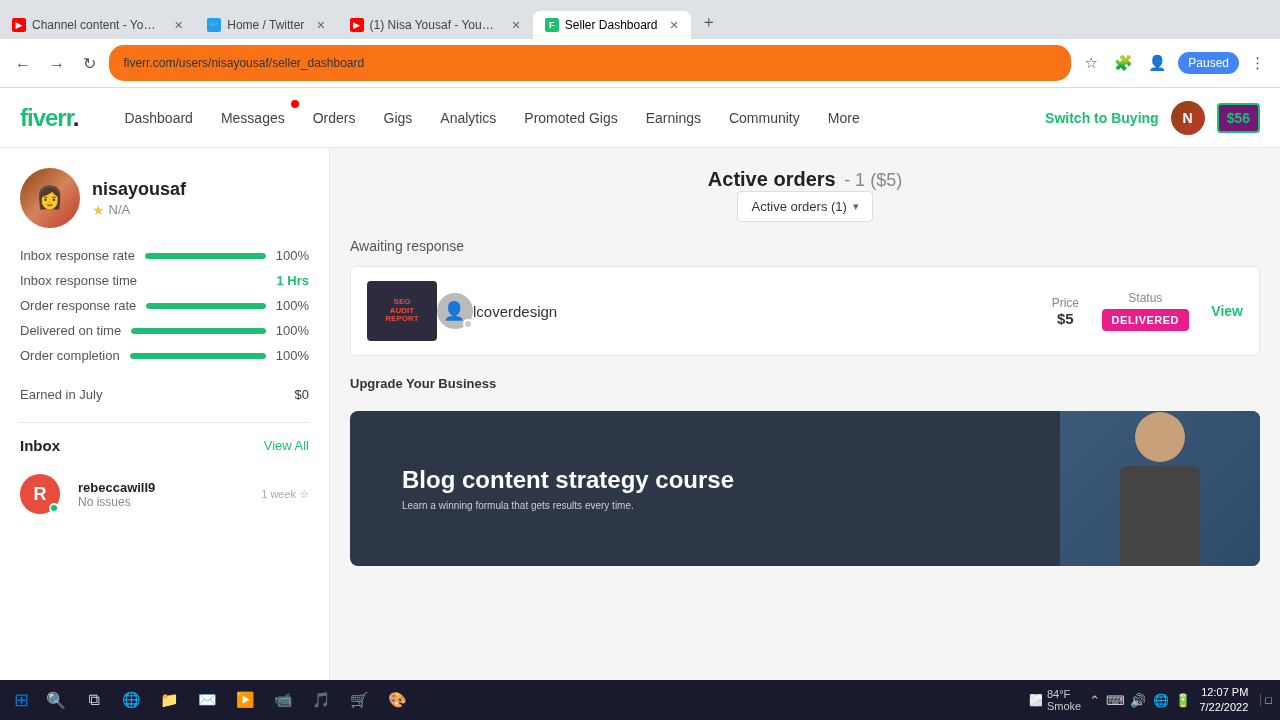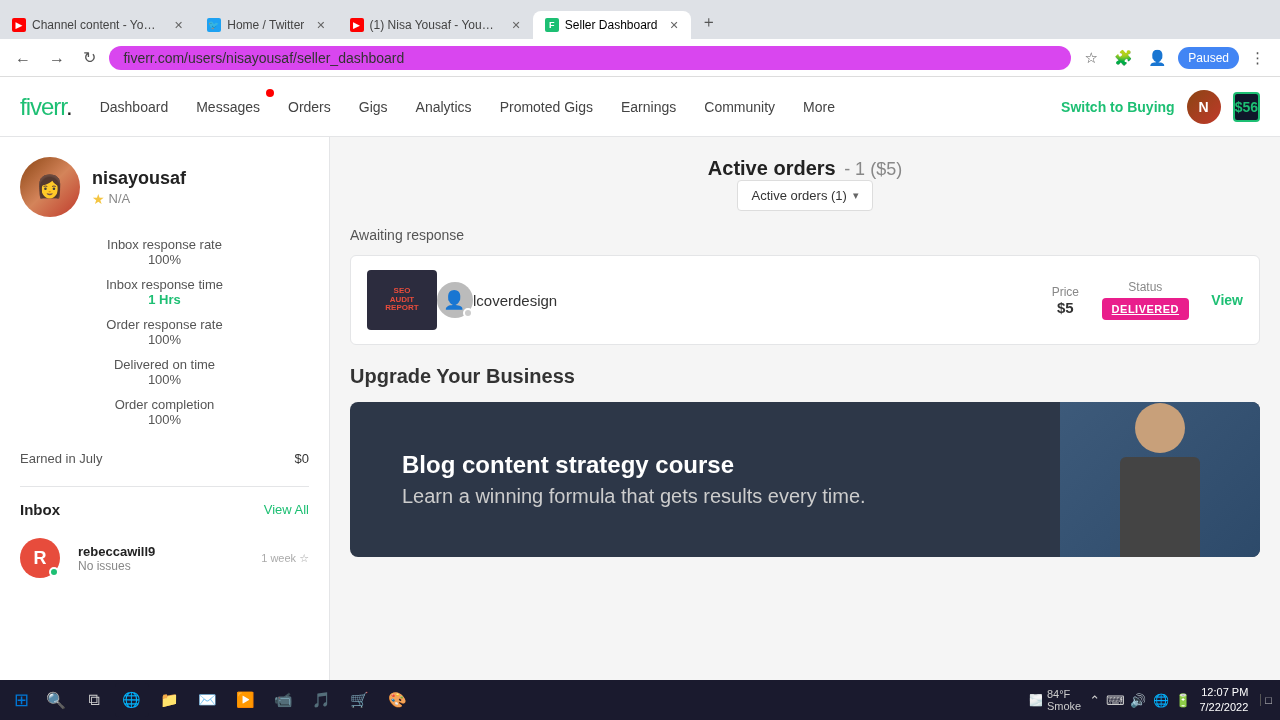--- a/index.html
+++ b/index.html
@@ -10,52 +10,52 @@
     .browser-tabs { display: flex; align-items: flex-end; padding: 6px 0 0 0; background: #dee1e6; }
     .browser-tab { display: flex; align-items: center; gap: 6px; padding: 7px 12px; border-radius: 8px 8px 0 0; font-size: 12px; max-width: 200px; white-space: nowrap; overflow: hidden; background: #dee1e6; color: #444; cursor: pointer; position: relative; }
     .browser-tab.active { background: #fff; color: #000; }
     .browser-tab .tab-favicon { width: 14px; height: 14px; border-radius: 2px; flex-shrink: 0; }
     .browser-tab .tab-close { margin-left: 6px; font-size: 11px; color: #666; flex-shrink: 0; }
     .browser-tab .tab-text { overflow: hidden; text-overflow: ellipsis; max-width: 130px; }
     .new-tab-btn { padding: 6px 10px; font-size: 16px; color: #555; background: none; border: none; cursor: pointer; }
 
     .browser-toolbar { display: flex; align-items: center; gap: 8px; padding: 6px 10px; background: #fff; border-bottom: 1px solid #ddd; }
     .nav-btn { background: none; border: none; cursor: pointer; color: #555; font-size: 16px; padding: 3px 5px; border-radius: 4px; }
-    .address-bar { flex: 1; height: 24px; border: none; background: #d946ef; border-radius: 15px; padding: 0 14px; font-size: 14px; color: #333; outline: none; }
+    .address-bar { flex: 1; height: 36px; border: none; background: #f97316; border-radius: 15px; padding: 0 14px; font-size: 12px; color: #333; outline: none; }
     .toolbar-actions { display: flex; gap: 6px; align-items: center; }
     .toolbar-icon { background: none; border: none; cursor: pointer; color: #555; font-size: 15px; padding: 3px 5px; }
     .paused-btn { background: #4285f4; color: white; border: none; border-radius: 12px; padding: 4px 10px; font-size: 12px; cursor: pointer; display: flex; align-items: center; gap: 4px; }
 
     
     .fiverr-nav { background: #fff; border-bottom: 1px solid #e4e5e7; padding: 0 20px; display: flex; align-items: center; height: 60px; }
-    .fiverr-logo { font-size: 24px; font-weight: normal; color: #1dbf73; font-family: Arial; margin-right: 16px; letter-spacing: -1px; }
+    .fiverr-logo { font-size: 24px; font-weight: bold; color: #1dbf73; font-family: Arial; margin-right: 34px; letter-spacing: -1px; }
     .fiverr-logo span { color: #222; }
     .nav-links { display: flex; gap: 4px; flex: 1; }
     .nav-link { padding: 8px 12px; font-size: 14px; color: #444; text-decoration: none; cursor: pointer; border-radius: 4px; white-space: nowrap; }
     .nav-right { display: flex; align-items: center; gap: 12px; margin-left: auto; }
     .switch-btn { color: #1dbf73; font-size: 14px; font-weight: 600; cursor: pointer; white-space: nowrap; }
     .user-avatar-nav { width: 34px; height: 34px; border-radius: 50%; background: #c0392b; overflow: hidden; cursor: pointer; }
-    .balance-btn { background: #0f172a; border: 2px solid #1dbf73; color: #1dbf73; border-radius: 4px; padding: 5px 0; font-size: 14px; font-weight: bold; cursor: pointer; text-align: right; }
+    .balance-btn { background: #701a75; border: 2px solid #1dbf73; color: #1dbf73; border-radius: 4px; padding: 5px 8px; font-size: 14px; font-weight: bold; cursor: pointer; text-align: right; }
     .messages-badge { position: relative; }
     .messages-badge::after { content: ''; position: absolute; top: -2px; right: -2px; width: 8px; height: 8px; background: red; border-radius: 50%; }
 
     
     .main-layout { display: flex; height: calc(720px - 60px - 72px); overflow: hidden; }
 
     
     .sidebar { width: 330px; background: #fff; border-right: 1px solid #e4e5e7; padding: 20px; overflow-y: auto; flex-shrink: 0; }
     .profile-section { display: flex; align-items: center; gap: 12px; margin-bottom: 20px; }
     .profile-avatar { width: 60px; height: 60px; border-radius: 50%; background: #c0392b; overflow: hidden; flex-shrink: 0; }
     .profile-avatar-inner { width: 100%; height: 100%; background: linear-gradient(135deg, #8B4513 0%, #d4845a 50%, #c0392b 100%); display: flex; align-items: center; justify-content: center; color: white; font-size: 22px; }
     .profile-name { font-size: 18px; font-weight: bold; color: #222; }
     .profile-rating { display: flex; align-items: center; gap: 4px; font-size: 13px; color: #888; margin-top: 2px; }
     .star-icon { color: #f4c542; font-size: 14px; }
 
     .stats-section { margin-bottom: 20px; }
-    .stat-row { display: flex; align-items: center; justify-content: center; margin-bottom: 10px; flex-direction: column; }
+    .stat-row { display: flex; align-items: center; justify-content: center; margin-bottom: 10px; }
     .stat-label { font-size: 13px; color: #555; }
     .stat-value { font-size: 13px; color: #555; font-weight: 500; }
     .stat-value.green-text { color: #1dbf73; font-weight: bold; }
     .progress-bar-container { flex: 1; margin: 0 10px; height: 6px; background: #e0e0e0; border-radius: 3px; overflow: hidden; }
     .progress-bar-fill { height: 100%; background: #1dbf73; border-radius: 3px; }
 
     .earned-row { display: flex; justify-content: space-between; align-items: center; margin-top: 14px; padding-top: 10px; }
     .earned-label { font-size: 13px; color: #555; }
     .earned-value { font-size: 13px; color: #333; font-weight: 500; }
 
@@ -85,30 +85,30 @@
     .order-card { background: #fff; border-radius: 6px; border: 1px solid #e4e5e7; display: flex; align-items: center; padding: 14px 16px; }
     .order-thumbnail { width: 70px; height: 60px; border-radius: 4px; background: #2c2c3e; overflow: hidden; flex-shrink: 0; display: flex; align-items: center; justify-content: center; }
     .order-seller-avatar { width: 36px; height: 36px; border-radius: 50%; background: #bbb; display: flex; align-items: center; justify-content: center; font-size: 14px; color: #888; flex-shrink: 0; position: relative; }
     .order-seller-dot { position: absolute; bottom: 0; right: 0; width: 10px; height: 10px; background: #ccc; border-radius: 50%; border: 2px solid white; }
     .order-seller-name { font-size: 15px; color: #333; font-weight: 500; flex: 1; }
     .order-price-section { text-align: center; margin-left: auto; min-width: 60px; }
     .price-label { font-size: 12px; color: #888; }
     .price-value { font-size: 15px; color: #333; font-weight: bold; }
     .order-status-section { text-align: center; min-width: 100px; }
     .status-label { font-size: 12px; color: #888; margin-bottom: 4px; }
-    .delivered-badge { background: #e91e8c; color: white; font-size: 11px; font-weight: bold; padding: 5px 10px; border-radius: 4px; text-transform: uppercase; letter-spacing: 0.5px; display: inline-block; text-decoration: underline; }
+    .delivered-badge { background: #e91e8c; color: white; font-size: 11px; font-weight: bold; padding: 5px 10px; border-radius: 4px; text-transform: uppercase; letter-spacing: 0.5px; display: inline-block; }
     .view-link { color: #1dbf73; font-size: 14px; font-weight: bold; cursor: pointer; margin-left: 16px; text-decoration: none; }
 
     
     .upgrade-section { margin-top: 16px; }
-    .upgrade-title { font-size: 20px; font-weight: bold; color: #333; margin-bottom: 14px; }
+    .upgrade-title { font-size: 13px; font-weight: bold; color: #333; margin-bottom: 20px; }
     .upgrade-card { background: #2d3748; border-radius: 8px; overflow: hidden; height: 155px; position: relative; display: flex; align-items: center; }
     .upgrade-text { padding: 24px; flex: 1; margin-left: 28px; }
     .upgrade-heading { font-size: 24px; font-weight: bold; color: #fff; margin-bottom: 6px; line-height: 1.2; }
-    .upgrade-sub { font-size: 20px; color: #ccc; }
+    .upgrade-sub { font-size: 10px; color: #ccc; }
     .upgrade-image { width: 200px; height: 100%; background: linear-gradient(135deg, #3d5a7a, #2d4a6a); display: flex; align-items: center; justify-content: center; flex-shrink: 0; overflow: hidden; }
 
     
     .thumb-inner { width: 100%; height: 100%; display: flex; flex-direction: column; align-items: center; justify-content: center; padding: 4px; }
 
     
     .taskbar { position: fixed; bottom: 0; left: 0; width: 1280px; height: 40px; background: #1a1a2e; display: flex; align-items: center; justify-content: space-between; padding: 0 8px; z-index: 100; }
     .taskbar-left { display: flex; align-items: center; gap: 4px; }
     .taskbar-btn { background: none; border: none; cursor: pointer; padding: 4px 6px; border-radius: 4px; font-size: 18px; }
     .taskbar-app { width: 34px; height: 34px; border-radius: 4px; display: flex; align-items: center; justify-content: center; font-size: 16px; cursor: pointer; }

